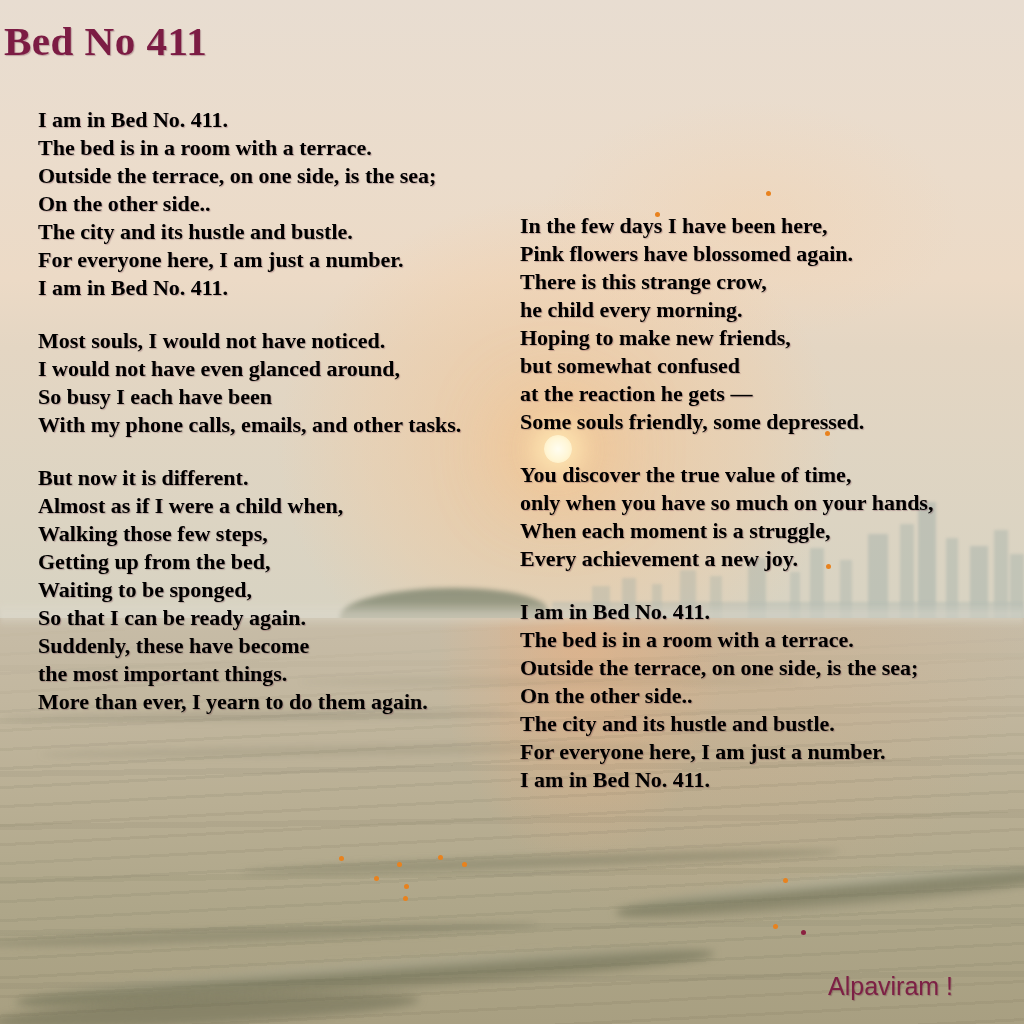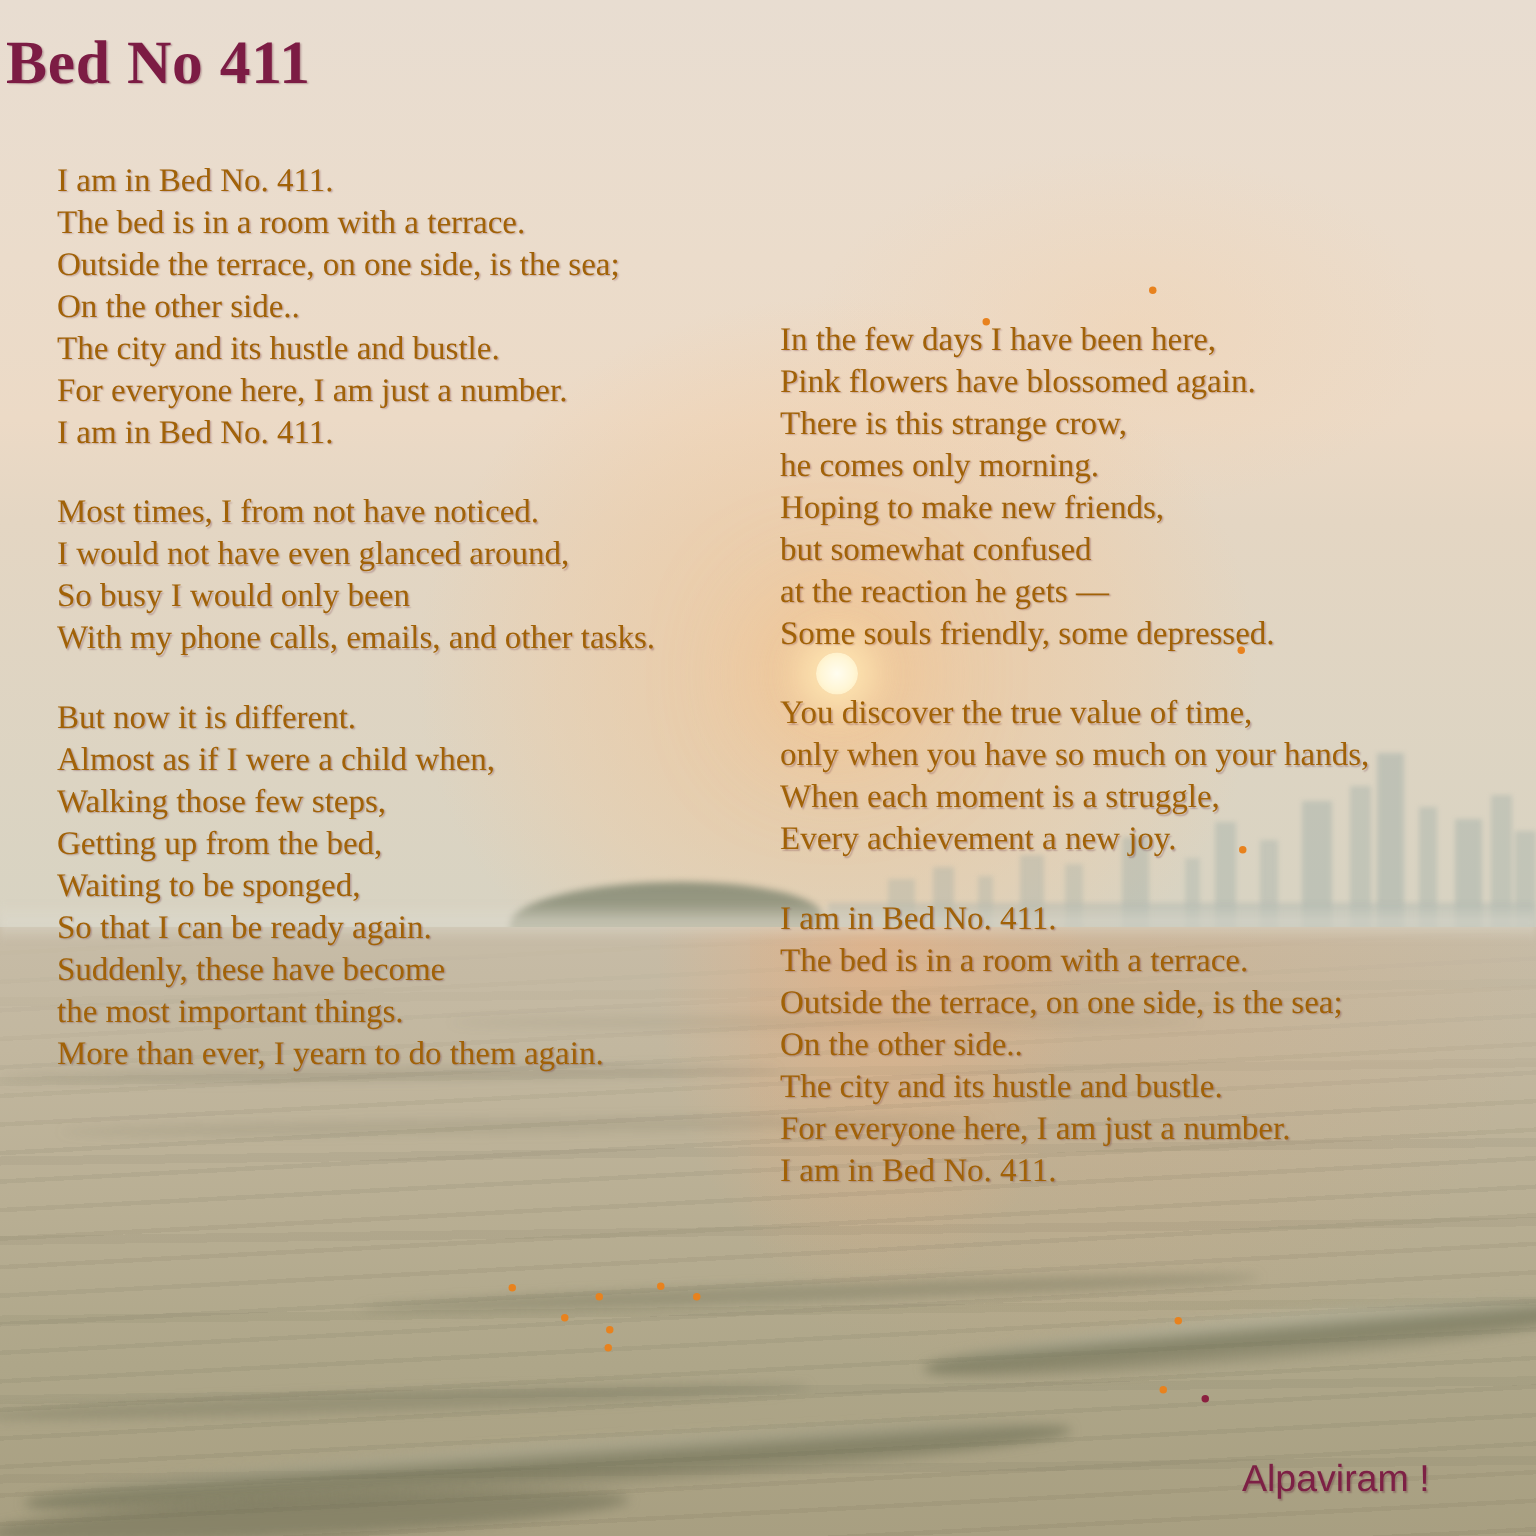--- a/index.html
+++ b/index.html
@@ -48,21 +48,21 @@
        background:linear-gradient(180deg,rgba(206,206,190,.3) 0%,rgba(85,90,65,.5) 50%,rgba(122,120,94,.25) 100%);}
   .w-5{left:-10px;top:998px;width:430px;height:26px;background:rgba(90,92,68,.42);transform:rotate(-3deg);filter:blur(4px);}
 
   
   .dot{position:absolute;width:5px;height:5px;border-radius:50%;background:#e8821e;}
 
   
   .title{position:absolute;left:0;top:13px;width:1024px;margin:4px;text-align:left;
        font-size:41px;font-weight:bold;color:#7c1c44;letter-spacing:.5px;
        text-shadow:1px 1px 1px rgba(90,25,50,.3);}
-  .col{position:absolute;font-weight:normal;font-size:22px;line-height:28px;color:#a16207;
+  .col{position:absolute;font-weight:bold;font-size:22px;line-height:28px;color:#000000;
        text-shadow:1px 1px 1px rgba(90,25,50,.28);white-space:nowrap;}
   .col-left{left:38px;top:106px;}
   .col-right{left:520px;top:212px;}
   .stanza{margin:0 0 25px 0;}
   .signature{position:absolute;left:828px;top:972px;margin:0;
        font-family:"Liberation Sans","DejaVu Sans",sans-serif;font-weight:normal;
        font-size:25px;color:#7d2045;text-shadow:1px 1px 1px rgba(90,25,50,.3);}
 </style>
 </head>
 <body>
@@ -133,43 +133,43 @@
       <div class="stanza">
         <div class="line">I am in Bed No. 411.</div>
         <div class="line">The bed is in a room with a terrace.</div>
         <div class="line">Outside the terrace, on one side, is the sea;</div>
         <div class="line">On the other side..</div>
         <div class="line">The city and its hustle and bustle.</div>
         <div class="line">For everyone here, I am just a number.</div>
         <div class="line">I am in Bed No. 411.</div>
       </div>
       <div class="stanza">
-        <div class="line">Most times, I from not have noticed.</div>
+        <div class="line">Most souls, I would not have noticed.</div>
         <div class="line">I would not have even glanced around,</div>
-        <div class="line">So busy I would only been</div>
+        <div class="line">So busy I each have been</div>
         <div class="line">With my phone calls, emails, and other tasks.</div>
       </div>
       <div class="stanza">
         <div class="line">But now it is different.</div>
         <div class="line">Almost as if I were a child when,</div>
         <div class="line">Walking those few steps,</div>
         <div class="line">Getting up from the bed,</div>
         <div class="line">Waiting to be sponged,</div>
         <div class="line">So that I can be ready again.</div>
         <div class="line">Suddenly, these have become</div>
         <div class="line">the most important things.</div>
         <div class="line">More than ever, I yearn to do them again.</div>
       </div>
     </div>
   <div class="col col-right">
       <div class="stanza">
         <div class="line">In the few days I have been here,</div>
         <div class="line">Pink flowers have blossomed again.</div>
         <div class="line">There is this strange crow,</div>
-        <div class="line">he comes only morning.</div>
+        <div class="line">he child every morning.</div>
         <div class="line">Hoping to make new friends,</div>
         <div class="line">but somewhat confused</div>
         <div class="line">at the reaction he gets —</div>
         <div class="line">Some souls friendly, some depressed.</div>
       </div>
       <div class="stanza">
         <div class="line">You discover the true value of time,</div>
         <div class="line">only when you have so much on your hands,</div>
         <div class="line">When each moment is a struggle,</div>
         <div class="line">Every achievement a new joy.</div>

